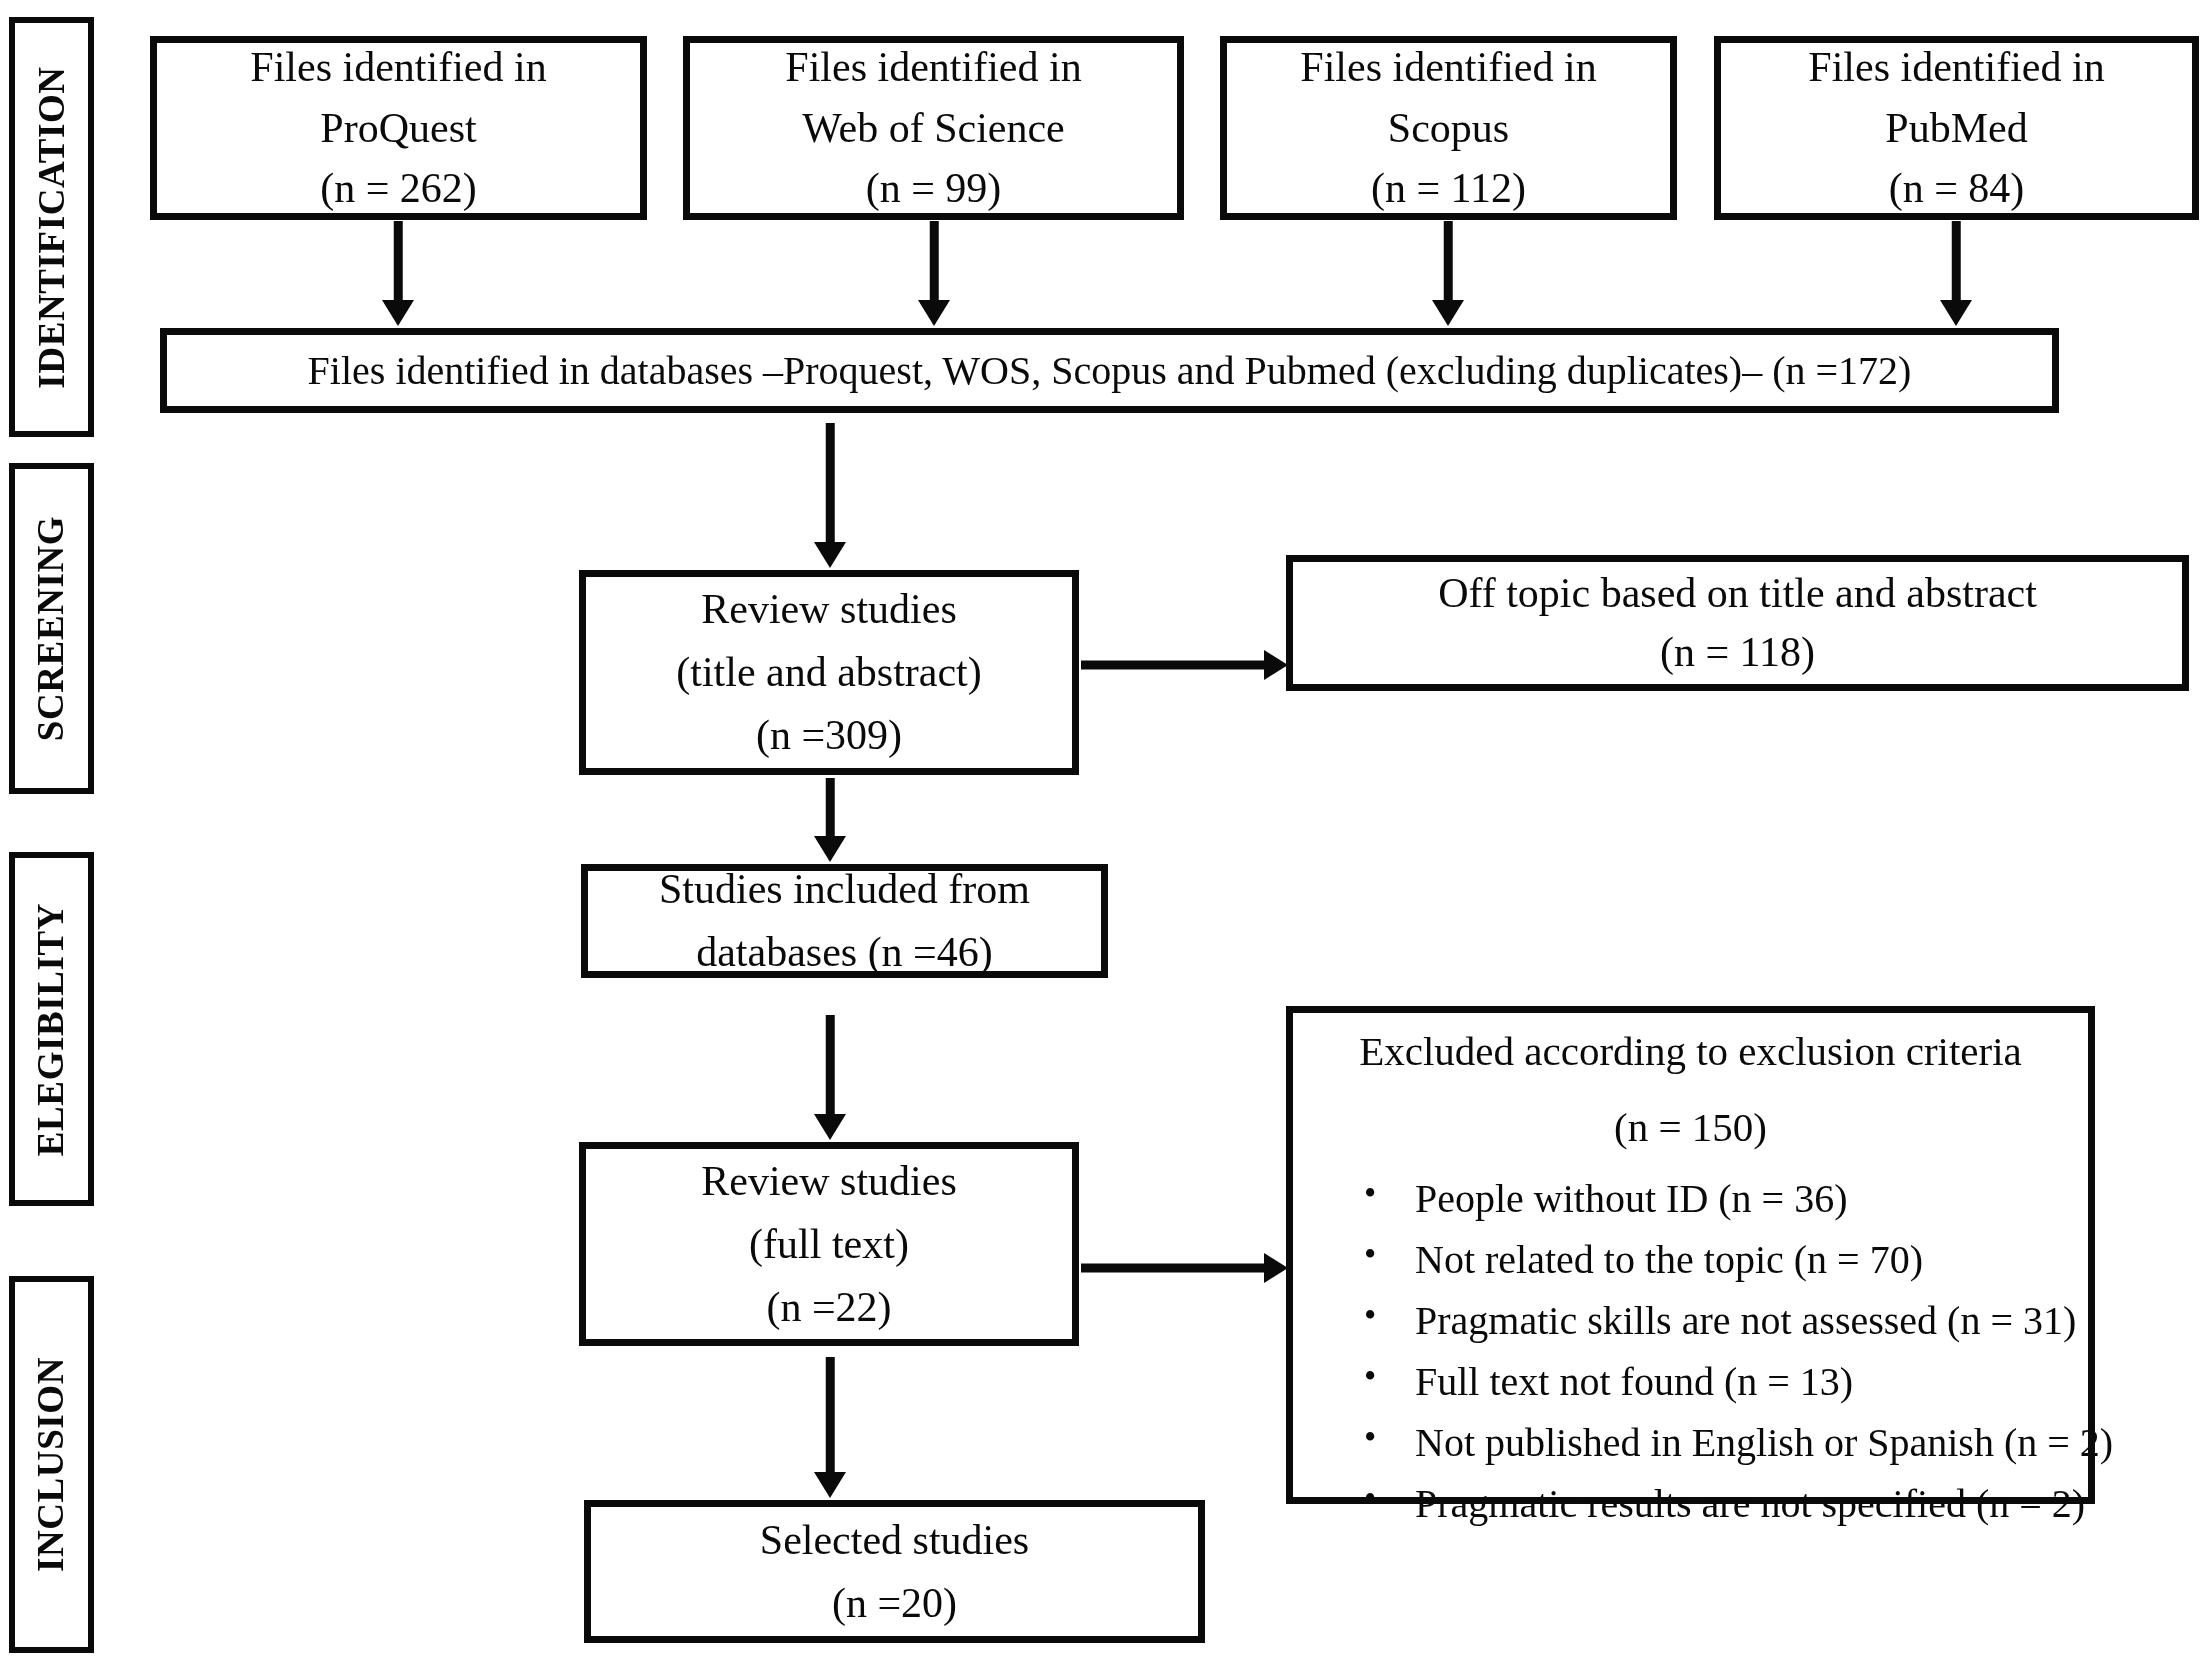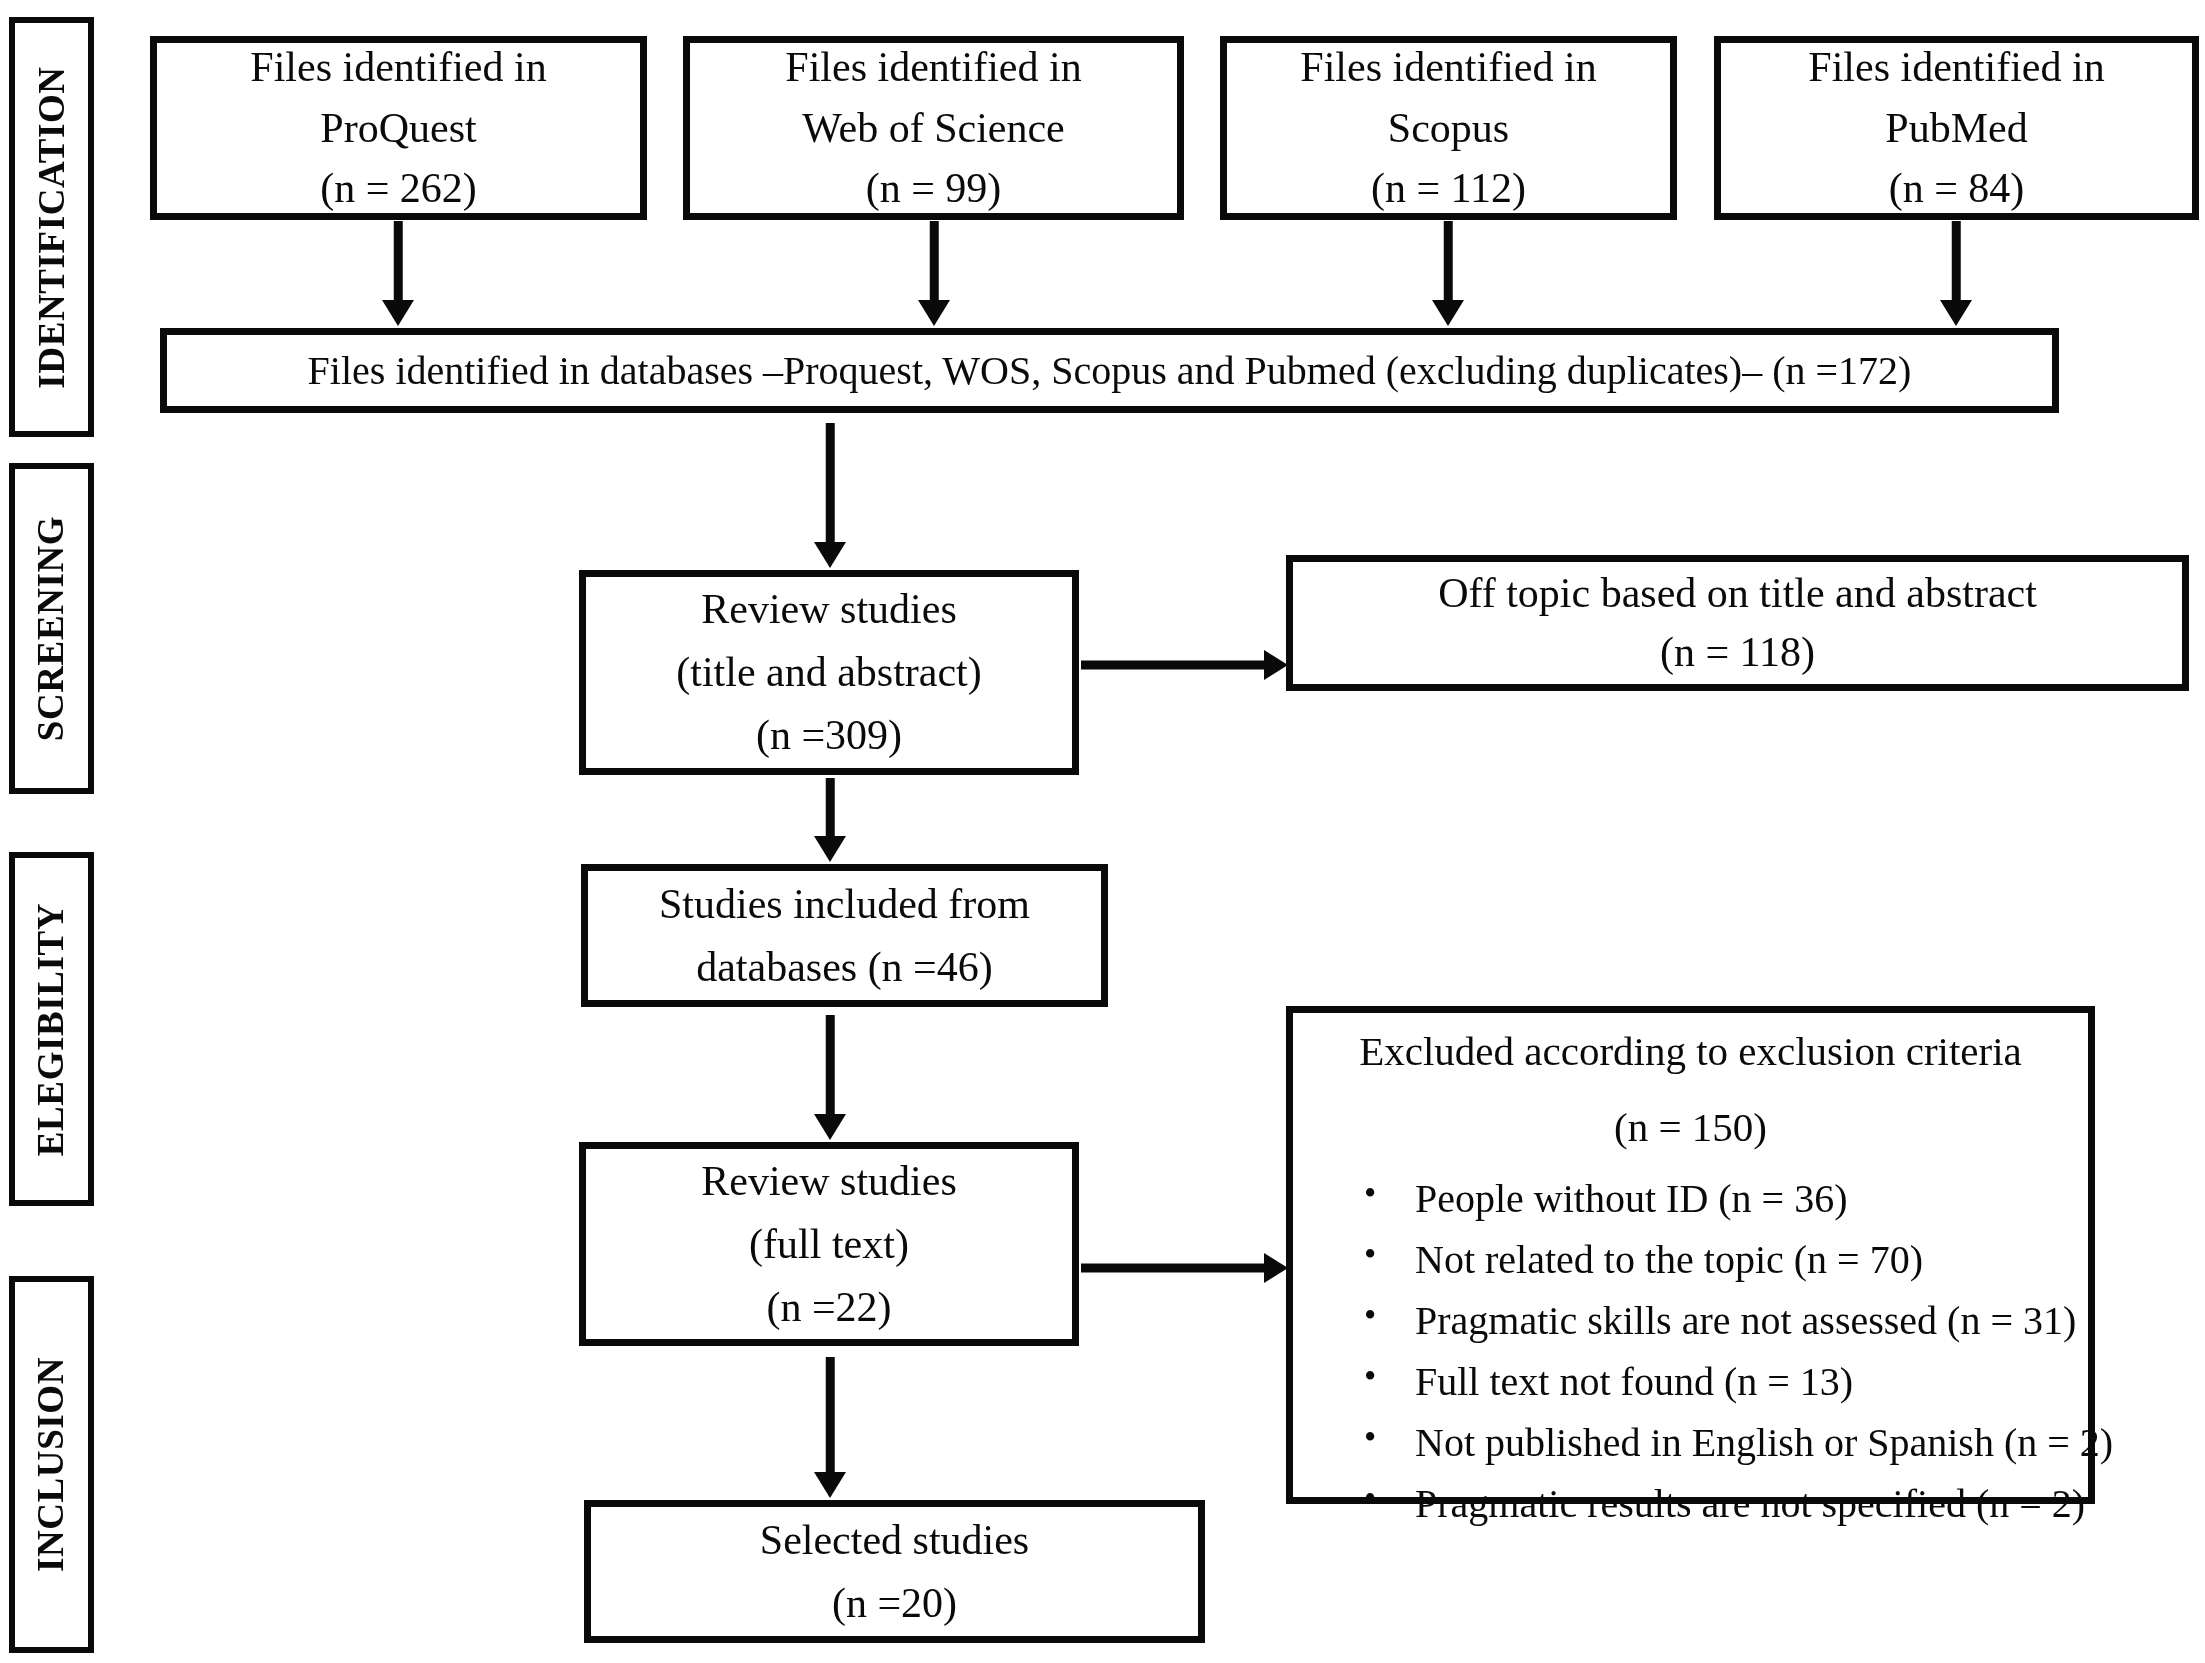--- a/index.html
+++ b/index.html
@@ -162,21 +162,21 @@
   <div class="node" style="left:1286px;top:555px;width:903px;height:136px;line-height:1.4;text-align:center;">
     <div class="ln">Off topic based on title and abstract</div>
     <div class="ln">(n = 118)</div>
   </div>
 
   <div class="va" style="left:813px;top:778px;height:84px;">
       <div class="shaft"></div>
       <div class="head"></div>
     </div>
 
-  <div class="node" style="left:581px;top:864px;width:527px;height:143px;line-height:1.5;">
+  <div class="node" style="left:581px;top:864px;width:527px;height:114px;line-height:1.5;">
     <div class="ln">Studies included from</div>
     <div class="ln">databases (n =46)</div>
   </div>
 
   <div class="va" style="left:813px;top:1015px;height:125px;">
       <div class="shaft"></div>
       <div class="head"></div>
     </div>
 
   <div class="node" style="left:579px;top:1142px;width:500px;height:204px;line-height:1.5;">

